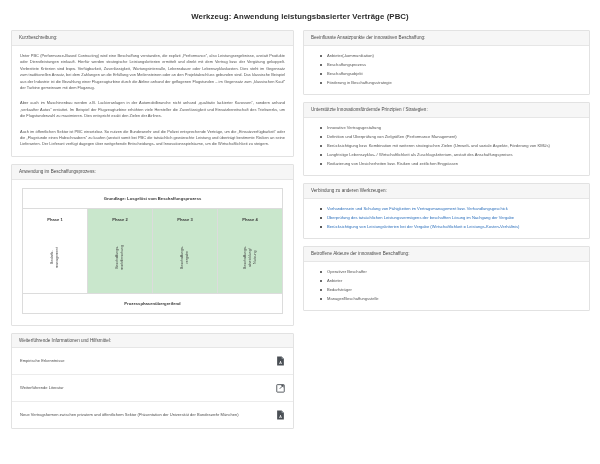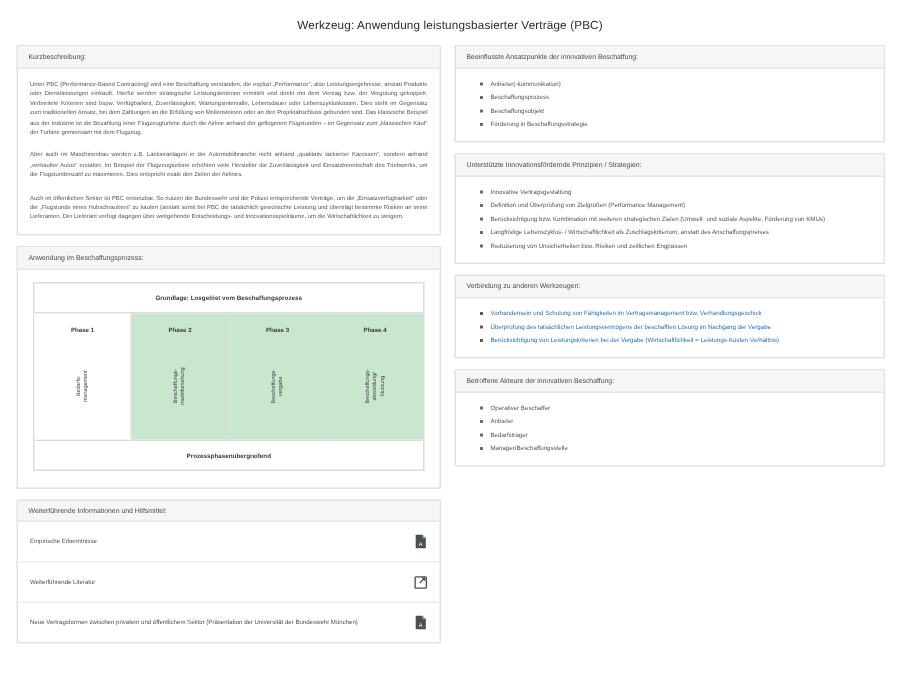--- a/index.html
+++ b/index.html
@@ -21,21 +21,21 @@
     width: 600px;
     height: 464px;
     box-sizing: border-box;
     padding: 9px 11px 0 11px;
     position: relative;
   }
 
   .page-title {
     text-align: center;
     font-size: 7.8px;
-    font-weight: 400;
+    font-weight: 700;
     color: #2b2b2b;
     letter-spacing: 0.1px;
     margin: 3px 0 9px 0;
     line-height: 1.2;
   }
 
   .columns {
     display: flex;
     gap: 9px;
     align-items: flex-start;

